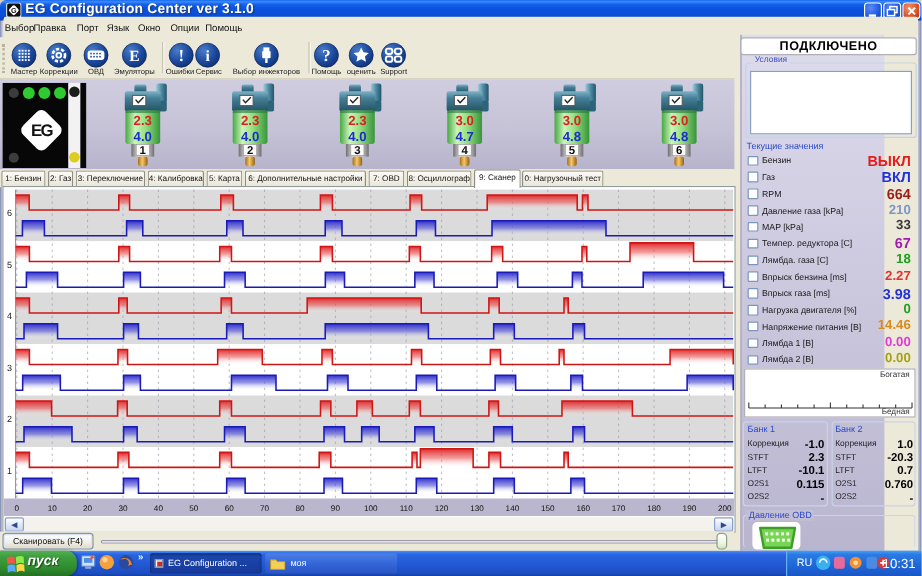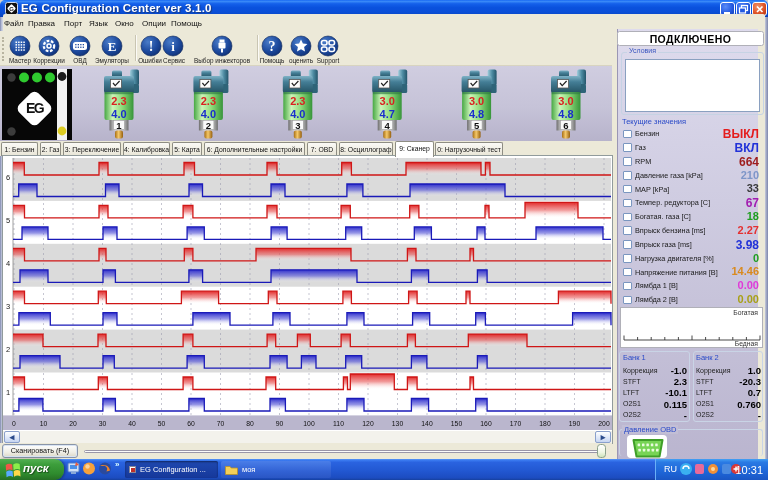--- a/index.html
+++ b/index.html
@@ -31,21 +31,21 @@
 #cpanel { position:absolute; left:2px; top:155px; width:611px; height:289px; background:#fff; border:1px solid #919b9c; }
 #sbar { position:absolute; left:3px; top:431px; width:609px; height:12px; background:#f3f2ec; }
 .sarr { position:absolute; top:0; width:16px; height:12px; background:linear-gradient(180deg,#fdfefe,#c6d5f2);
   border:1px solid #8aa0cc; border-radius:2px; color:#2a4a8a; font-size:9px; line-height:10.5px; text-align:center; font-weight:bold;}
 #scanrow { position:absolute; left:0; top:443px; width:612px; height:16px; background:#ece9d8; }
 #scanbtn { position:absolute; left:2px; top:1px; width:76px; height:14px; background:linear-gradient(180deg,#fefefe,#efeee6 60%,#dcd8c8);
   border:1px solid #8a95a8; border-radius:3px; font-size:7.2px; text-align:center; line-height:12px; color:#111;
   box-shadow:0 0 0 1px #d8e4f4 inset; }
 #groove { position:absolute; left:84px; top:7px; width:516px; height:3px; border:1px solid #9a96a8; background:#fdfdfd; border-radius:2px; }
 #thumb { position:absolute; left:597px; top:1px; width:9px; height:14px; background:linear-gradient(180deg,#ffffff,#eef6e4 60%,#cfe4bc); border:1px solid #8aa08a; border-radius:3.5px; }
-#rpanel { position:absolute; left:617px; top:29px; width:141px; height:430px;
+#rpanel { position:absolute; left:617px; top:29px; width:120px; height:430px;
   background:linear-gradient(180deg,#dedbed 0%,#cfcce1 40%,#bab5cf 100%); border-left:1px solid #9a96b4; }
 #conn { position:absolute; left:-1px; top:0; width:147px; height:15px; background:#fff; border:1px solid #b0b0b8; border-radius:2.5px;
   font-size:10.5px; font-weight:bold; color:#000; text-align:center; line-height:14.5px; letter-spacing:0.4px; }
 #ugroup { position:absolute; left:3px; top:23px; width:143px; height:63px; border:1px solid #c6d3e4; border-radius:3px; }
 #ugroup .glab { position:absolute; left:5px; top:-6px; font-size:7px; color:#3a55c0; background:#dcd9ea; padding:0 2px; }
 #ubox { position:absolute; left:3px; top:6px; width:135px; height:53px; background:#fff; border:1px solid #8aa0c0; }
 .seclab { position:absolute; font-size:7.5px; color:#2a4ac8; }
 .cb { position:absolute; width:8.5px; height:8.5px; background:#fff; border:1px solid #7a96c0; border-radius:1px; }
 .rl { position:absolute; font-size:7.3px; color:#1a1a1a; white-space:nowrap; }
 .rv { position:absolute; right:9px; font-weight:bold; text-align:right; }
@@ -92,21 +92,21 @@
             <rect x="2.5" y="5" width="6" height="5" fill="#2258e0" stroke="#fff" stroke-width="1.2"></rect>
           </svg>
         </div>
     <div class="wbtn" id="bclo" style="left:752px">
           <svg width="14" height="13">
             <path d="M4 3.5 L9.5 9 M9.5 3.5 L4 9" stroke="#fff" stroke-width="1.7"></path>
           </svg>
         </div>
   </div>
   <div id="menu">
-    <span style="left:1px">Файл</span>
+    <span style="left:1px">Выбор</span>
         <span style="left:25px">Правка</span>
         <span style="left:61px">Порт</span>
     <span style="left:86px">Язык</span>
         <span style="left:112px">Окно</span>
         <span style="left:139px">Опции</span>
     <span style="left:168px">Помощь</span>
   </div>
   <div id="toolbar">
     <svg width="345" height="22" viewBox="0 0 345 22" xmlns="http://www.w3.org/2000/svg" style="position:absolute;left:0;top:4px">
           <defs>
@@ -526,21 +526,21 @@
       <div class="cb" style="left:623px;top:171.0px"></div>
       <div class="rl" style="left:635px;top:170.7px">Давление газа [kPa]</div>
       <div class="rv" style="top:168.5px;color:#7e96c8;font-size:11px">210</div>
       <div class="cb" style="left:623px;top:184.8px"></div>
       <div class="rl" style="left:635px;top:184.5px">MAP [kPa]</div>
       <div class="rv" style="top:182.3px;color:#3a3a3a;font-size:11px">33</div>
       <div class="cb" style="left:623px;top:198.7px"></div>
       <div class="rl" style="left:635px;top:198.3px">Темпер. редуктора [C]</div>
       <div class="rv" style="top:196.2px;color:#a21caf;font-size:12px">67</div>
       <div class="cb" style="left:623px;top:212.5px"></div>
-      <div class="rl" style="left:635px;top:212.2px">Богатая. газа [C]</div>
+      <div class="rl" style="left:635px;top:212.2px">Лямбда. газа [C]</div>
       <div class="rv" style="top:210.0px;color:#1f9e1f;font-size:11px">18</div>
       <div class="cb" style="left:623px;top:226.3px"></div>
       <div class="rl" style="left:635px;top:226.0px">Впрыск бензина [ms]</div>
       <div class="rv" style="top:223.8px;color:#e43030;font-size:11px">2.27</div>
       <div class="cb" style="left:623px;top:240.1px"></div>
       <div class="rl" style="left:635px;top:239.8px">Впрыск газа [ms]</div>
       <div class="rv" style="top:237.6px;color:#2232d8;font-size:12px">3.98</div>
       <div class="cb" style="left:623px;top:254.0px"></div>
       <div class="rl" style="left:635px;top:253.7px">Нагрузка двигателя [%]</div>
       <div class="rv" style="top:251.5px;color:#1f9e1f;font-size:11px">0</div>

